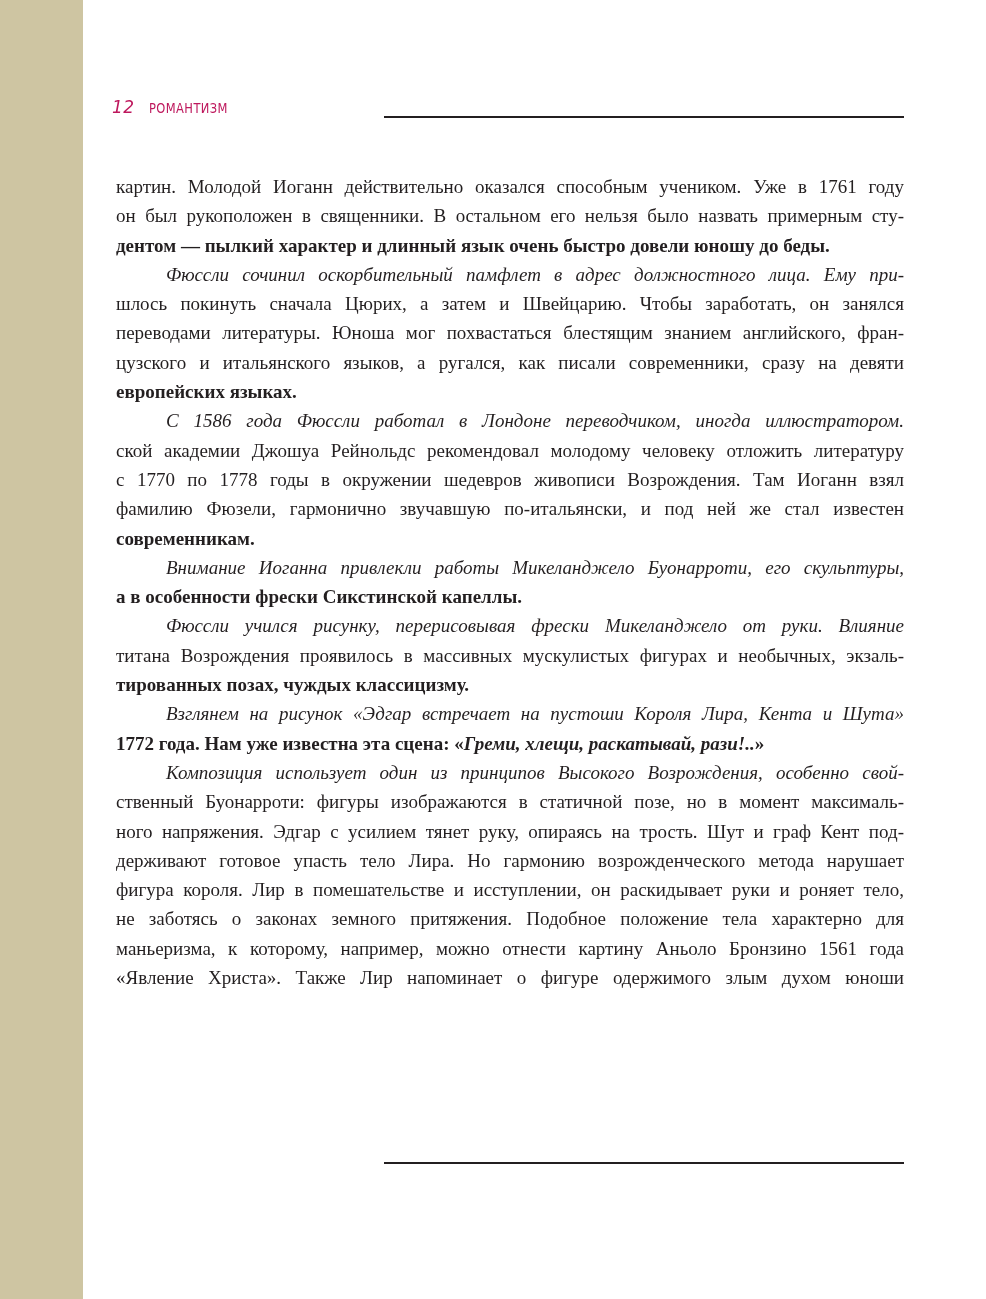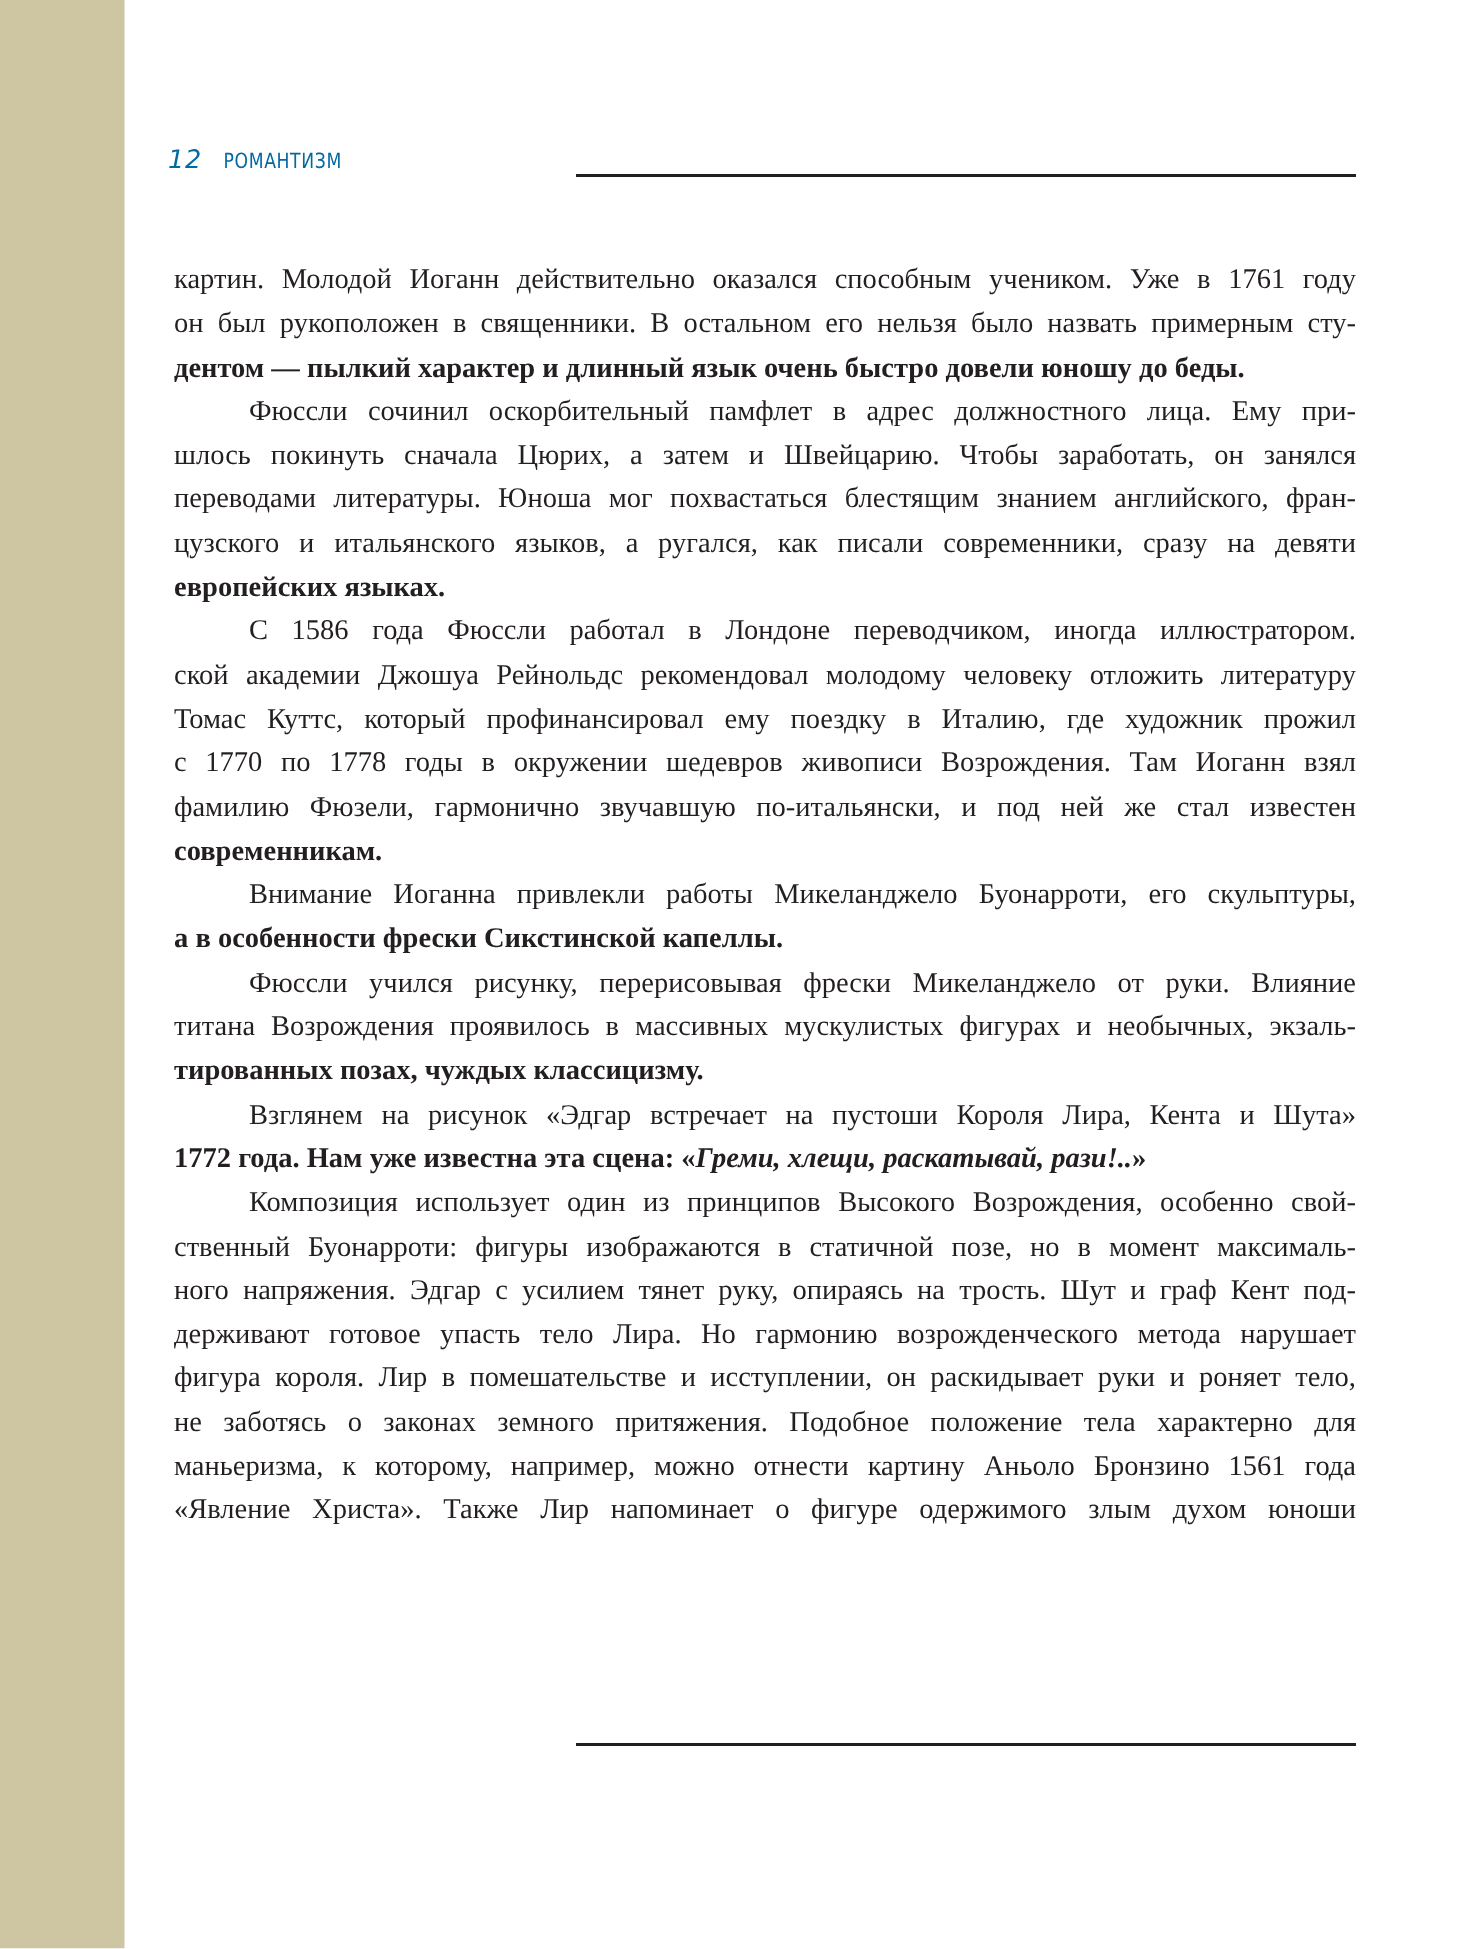--- a/index.html
+++ b/index.html
@@ -9,38 +9,38 @@
     font-family: "Liberation Serif", "DejaVu Serif", serif;
     color: #231f20;
   }
   .margin-band {
     position: absolute; left: 0; top: 0; width: 83px; height: 1299px;
     background: #cec5a2;
   }
   .running-head {
     position: absolute; left: 112px; top: 97px;
     font-family: "DejaVu Sans", sans-serif;
-    font-size: 15px; color: #0369a1; letter-spacing: 0.5px;
+    font-size: 15px; color: #be185d; letter-spacing: 0.5px;
     display: flex; align-items: baseline; gap: 14px;
   }
   .running-head .num { font-style: italic; font-size: 17px; }
   .running-head .title { font-size: 14px; transform: scaleX(0.82); transform-origin: left; }
   .rule {
     position: absolute; left: 384px; width: 520px; height: 2px; background: #231f20;
   }
   .rule.top { top: 116px; }
   .rule.bottom { top: 1162px; }
   .text-block {
     position: absolute; left: 116px; top: 172px; width: 788px;
     font-size: 19px; line-height: 29.3px;
     text-align: justify;
   }
   .line { display: block; text-align: justify; text-align-last: justify; white-space: nowrap; }
   .line.last { text-align-last: left; font-weight: bold; }
-  .line.first { text-indent: 50px; }
+  .line.first { text-indent: 50px; font-style: italic; }
   em { font-style: italic; }
 </style>
 </head>
 <body>
 
 <div class="margin-band"></div>
 
 <div class="running-head">
   <span class="num">12</span>
   <span class="title">РОМАНТИЗМ</span>
@@ -52,21 +52,20 @@
     <span class="line"><span>картин. Молодой Иоганн действительно оказался способным учеником. Уже в 1761 году</span></span>
     <span class="line"><span>он был рукоположен в священники. В остальном его нельзя было назвать примерным сту-</span></span>
     <span class="line last"><span>дентом — пылкий характер и длинный язык очень быстро довели юношу до беды.</span></span>
     <span class="line first"><span>Фюссли сочинил оскорбительный памфлет в адрес должностного лица. Ему при-</span></span>
     <span class="line"><span>шлось покинуть сначала Цюрих, а затем и Швейцарию. Чтобы заработать, он занялся</span></span>
     <span class="line"><span>переводами литературы. Юноша мог похвастаться блестящим знанием английского, фран-</span></span>
     <span class="line"><span>цузского и итальянского языков, а ругался, как писали современники, сразу на девяти</span></span>
     <span class="line last"><span>европейских языках.</span></span>
     <span class="line first"><span>С 1586 года Фюссли работал в Лондоне переводчиком, иногда иллюстратором.</span></span>
     <span class="line"><span>ской академии Джошуа Рейнольдс рекомендовал молодому человеку отложить литературу</span></span>
-    <span class="line"><span>Томас Куттс, который профинансировал ему поездку в Италию, где художник прожил</span></span>
     <span class="line"><span>с 1770 по 1778 годы в окружении шедевров живописи Возрождения. Там Иоганн взял</span></span>
     <span class="line"><span>фамилию Фюзели, гармонично звучавшую по-итальянски, и под ней же стал известен</span></span>
     <span class="line last"><span>современникам.</span></span>
     <span class="line first"><span>Внимание Иоганна привлекли работы Микеланджело Буонарроти, его скульптуры,</span></span>
     <span class="line last"><span>а в особенности фрески Сикстинской капеллы.</span></span>
     <span class="line first"><span>Фюссли учился рисунку, перерисовывая фрески Микеланджело от руки. Влияние</span></span>
     <span class="line"><span>титана Возрождения проявилось в массивных мускулистых фигурах и необычных, экзаль-</span></span>
     <span class="line last"><span>тированных позах, чуждых классицизму.</span></span>
     <span class="line first"><span>Взглянем на рисунок «Эдгар встречает на пустоши Короля Лира, Кента и Шута»</span></span>
     <span class="line last"><span>1772 года. Нам уже известна эта сцена: «</span><em>Греми, хлещи, раскатывай, рази!..</em><span>»</span></span>

